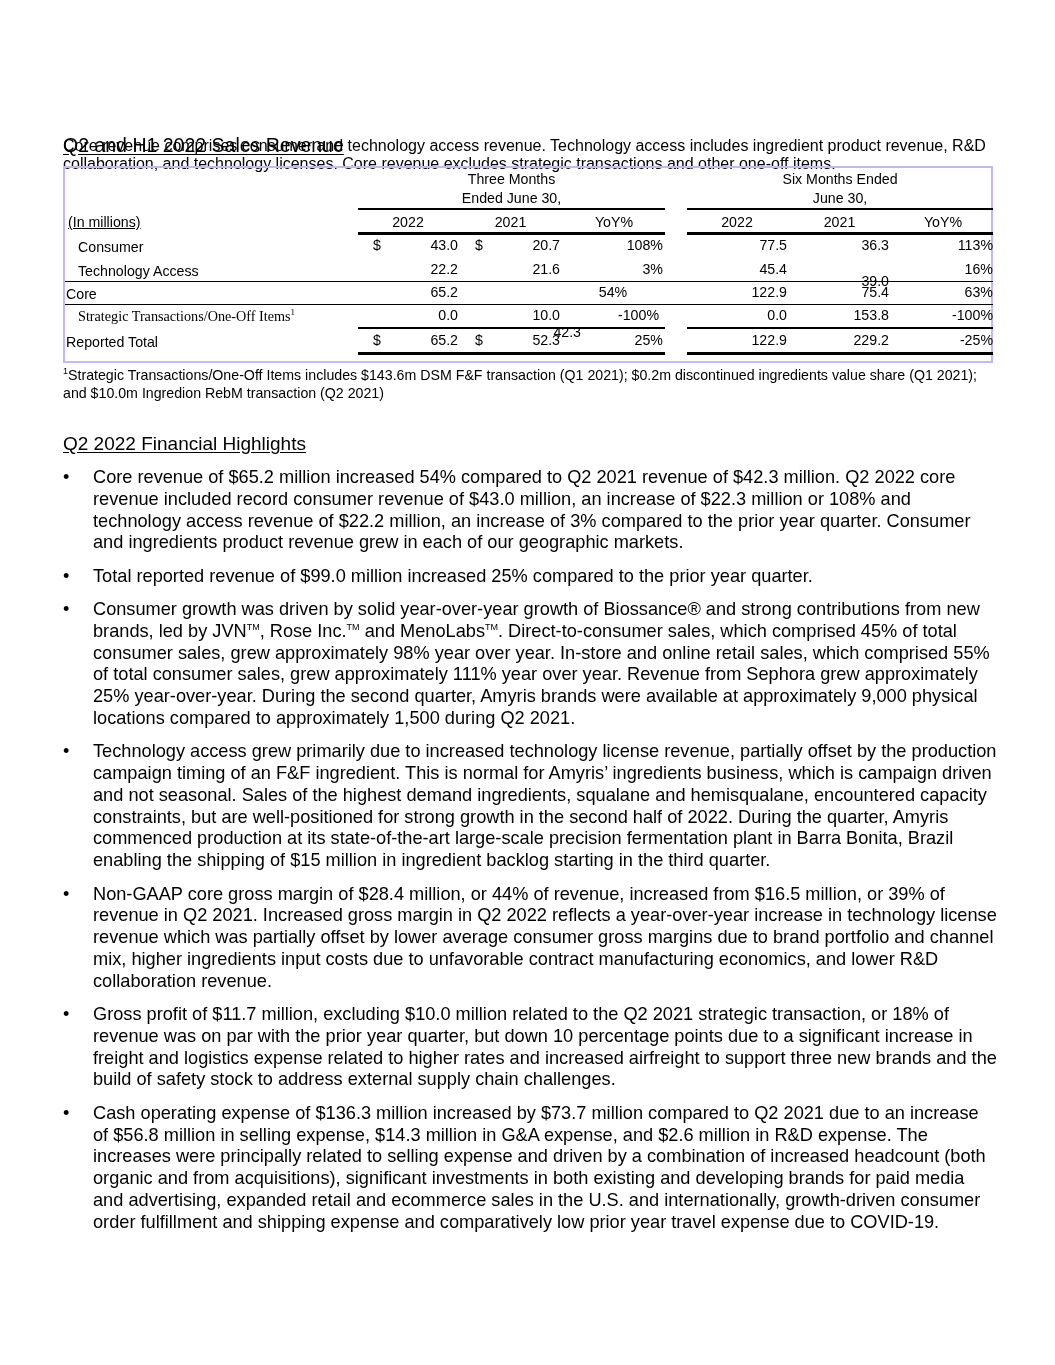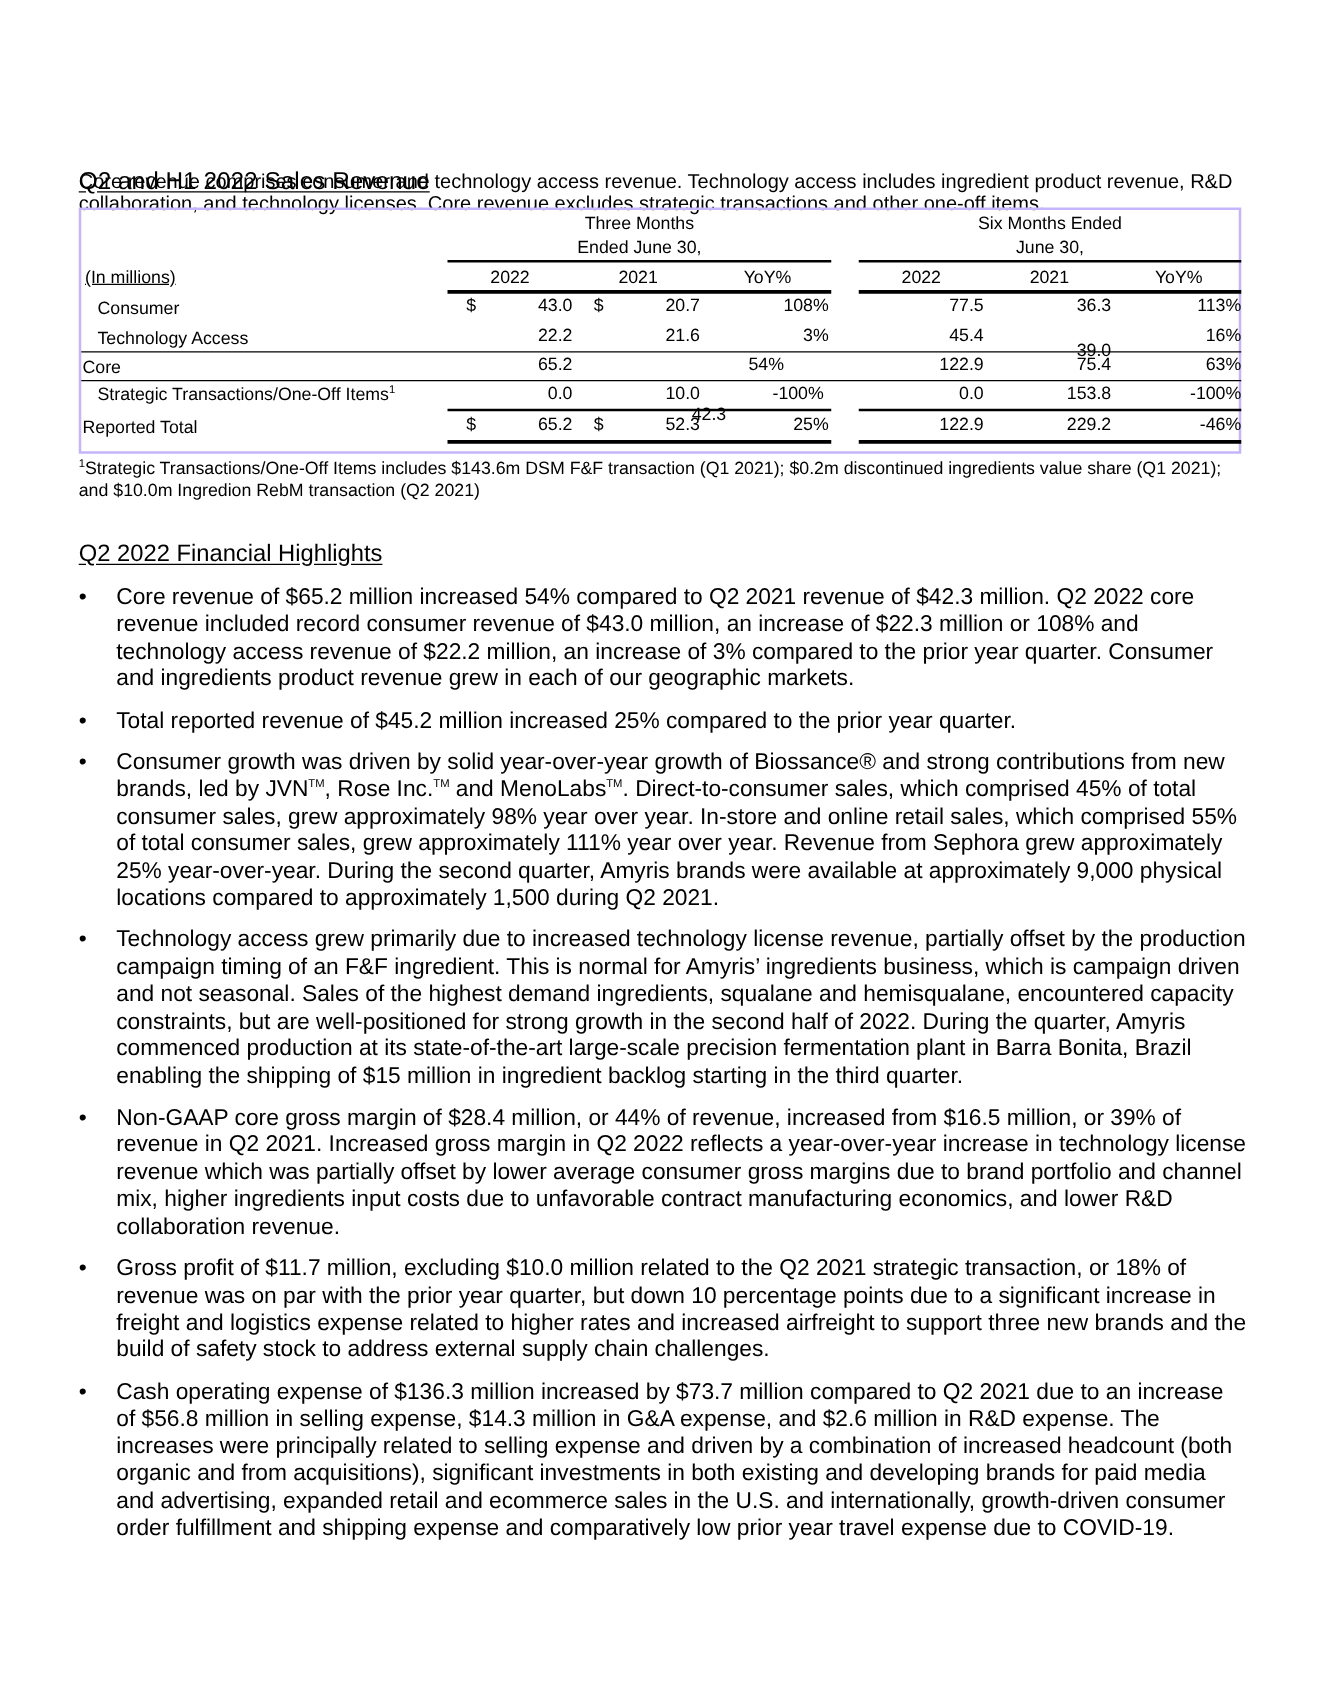--- a/index.html
+++ b/index.html
@@ -69,49 +69,49 @@
 
     <div class="cell" style="left:1px;top:117px;">Core</div>
     <div class="cell r" style="left:293px;width:100px;top:115px;">65.2</div>
     <div class="cell r" style="left:414px;width:102px;top:115px;margin-top:40px;">42.3</div>
     <div class="cell r" style="left:498px;width:100px;top:115px;text-align:center;">54%</div>
     <div class="cell r" style="left:622px;width:100px;top:115px;">122.9</div>
     <div class="cell r" style="left:722px;width:102px;top:115px;">75.4</div>
     <div class="cell r" style="left:827px;width:101px;top:115px;">63%</div>
     <div class="hline thin" style="left:0;width:928px;top:136px;"></div>
 
-    <div class="cell" style="left:13px;top:139px;"><span>Strategic Transactions/One-Off Items</span><span class="sup">1</span></div>
+    <div class="cell" style="left:13px;top:139px;font-family:Liberation Serif, serif;"><span>Strategic Transactions/One-Off Items</span><span class="sup">1</span></div>
     <div class="cell r" style="left:293px;width:100px;top:138px;">0.0</div>
     <div class="cell r" style="left:393px;width:102px;top:138px;">10.0</div>
     <div class="cell r" style="left:498px;width:96px;top:138px;">-100%</div>
     <div class="cell r" style="left:622px;width:100px;top:138px;">0.0</div>
     <div class="cell r" style="left:722px;width:102px;top:138px;">153.8</div>
     <div class="cell r" style="left:827px;width:101px;top:138px;">-100%</div>
     <div class="hline" style="left:293px;width:307px;top:159px;"></div>
     <div class="hline" style="left:622px;width:306px;top:159px;"></div>
 
     <div class="cell" style="left:1px;top:165px;">Reported Total</div>
     <div class="cell" style="left:308px;top:163px;">$</div>
     <div class="cell r" style="left:293px;width:100px;top:163px;">65.2</div>
     <div class="cell" style="left:410px;top:163px;">$</div>
     <div class="cell r" style="left:393px;width:102px;top:163px;">52.3</div>
     <div class="cell r" style="left:498px;width:100px;top:163px;">25%</div>
     <div class="cell r" style="left:622px;width:100px;top:163px;">122.9</div>
     <div class="cell r" style="left:722px;width:102px;top:163px;">229.2</div>
-    <div class="cell r" style="left:827px;width:101px;top:163px;">-46%</div>
+    <div class="cell r" style="left:827px;width:101px;top:163px;">-25%</div>
     <div class="hline thick" style="left:293px;width:307px;top:184px;"></div>
     <div class="hline thick" style="left:622px;width:306px;top:184px;"></div>
   </div>
 
   <div class="footnote"><span class="sup">1</span><span>Strategic Transactions/One-Off Items includes $143.6m DSM F&amp;F transaction (Q1 2021); $0.2m discontinued ingredients value share (Q1 2021); and $10.0m Ingredion RebM transaction (Q2 2021)</span></div>
 
   <div class="h2">Q2 2022 Financial Highlights</div>
 
   <div class="bullets">
     <div class="bullet"><span class="dot">•</span><span>Core revenue of $65.2 million increased 54% compared to Q2 2021 revenue of $42.3 million. Q2 2022 core revenue included record consumer revenue of $43.0 million, an increase of $22.3 million or 108% and technology access revenue of $22.2 million, an increase of 3% compared to the prior year quarter. Consumer and ingredients product revenue grew in each of our geographic markets.</span></div>
-    <div class="bullet"><span class="dot">•</span><span>Total reported revenue of $45.2 million increased 25% compared to the prior year quarter.</span></div>
+    <div class="bullet"><span class="dot">•</span><span>Total reported revenue of $99.0 million increased 25% compared to the prior year quarter.</span></div>
     <div class="bullet"><span class="dot">•</span><span>Consumer growth was driven by solid year-over-year growth of Biossance® and strong contributions from new brands, led by JVN</span><span class="sup">TM</span><span>, Rose Inc.</span><span class="sup">TM</span><span> and MenoLabs</span><span class="sup">TM</span><span>. Direct-to-consumer sales, which comprised 45% of total consumer sales, grew approximately 98% year over year. In-store and online retail sales, which comprised 55% of total consumer sales, grew approximately 111% year over year. Revenue from Sephora grew approximately 25% year-over-year. During the second quarter, Amyris brands were available at approximately 9,000 physical locations compared to approximately 1,500 during Q2 2021.</span></div>
     <div class="bullet"><span class="dot">•</span><span>Technology access grew primarily due to increased technology license revenue, partially offset by the production campaign timing of an F&amp;F ingredient. This is normal for Amyris’ ingredients business, which is campaign driven and not seasonal. Sales of the highest demand ingredients, squalane and hemisqualane, encountered capacity constraints, but are well-positioned for strong growth in the second half of 2022. During the quarter, Amyris commenced production at its state-of-the-art large-scale precision fermentation plant in Barra Bonita, Brazil enabling the shipping of $15 million in ingredient backlog starting in the third quarter.</span></div>
     <div class="bullet"><span class="dot">•</span><span>Non-GAAP core gross margin of $28.4 million, or 44% of revenue, increased from $16.5 million, or 39% of revenue in Q2 2021. Increased gross margin in Q2 2022 reflects a year-over-year increase in technology license revenue which was partially offset by lower average consumer gross margins due to brand portfolio and channel mix, higher ingredients input costs due to unfavorable contract manufacturing economics, and lower R&amp;D collaboration revenue.</span></div>
     <div class="bullet"><span class="dot">•</span><span>Gross profit of $11.7 million, excluding $10.0 million related to the Q2 2021 strategic transaction, or 18% of revenue was on par with the prior year quarter, but down 10 percentage points due to a significant increase in freight and logistics expense related to higher rates and increased airfreight to support three new brands and the build of safety stock to address external supply chain challenges.</span></div>
     <div class="bullet"><span class="dot">•</span><span>Cash operating expense of $136.3 million increased by $73.7 million compared to Q2 2021 due to an increase of $56.8 million in selling expense, $14.3 million in G&amp;A expense, and $2.6 million in R&amp;D expense. The increases were principally related to selling expense and driven by a combination of increased headcount (both organic and from acquisitions), significant investments in both existing and developing brands for paid media and advertising, expanded retail and ecommerce sales in the U.S. and internationally, growth-driven consumer order fulfillment and shipping expense and comparatively low prior year travel expense due to COVID-19.</span></div>
   </div>
 </div>
 
 </body></html>

